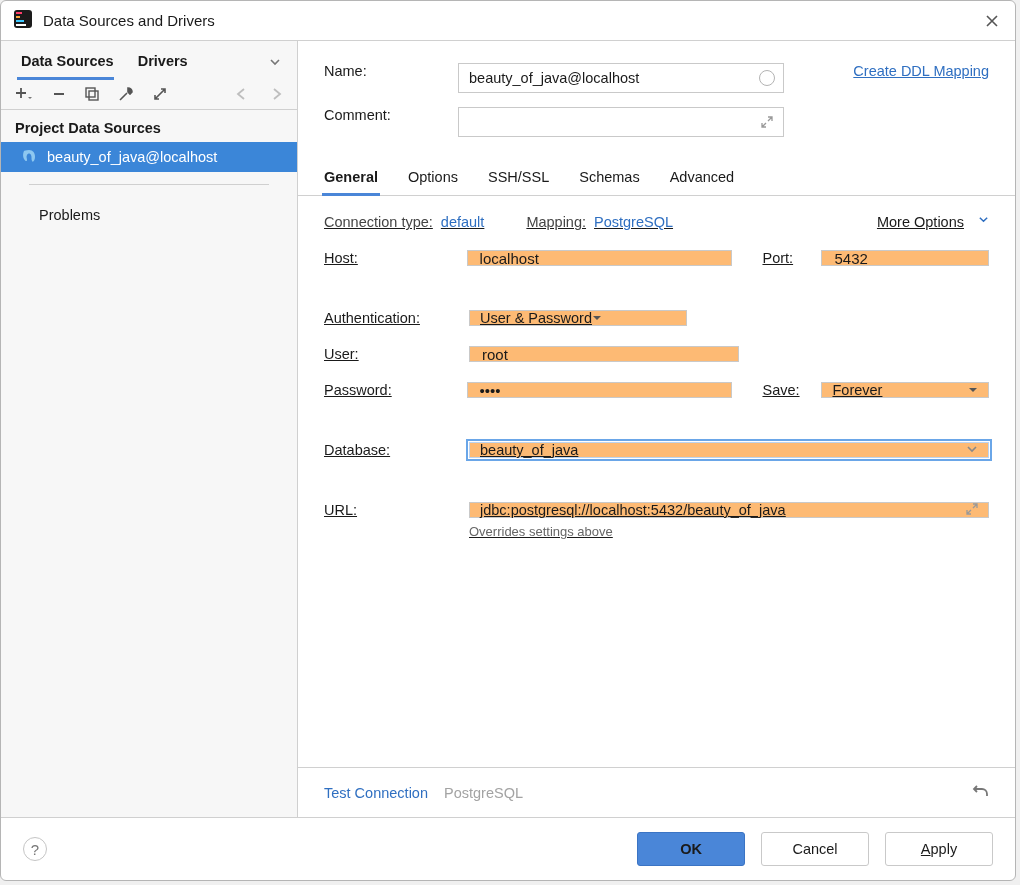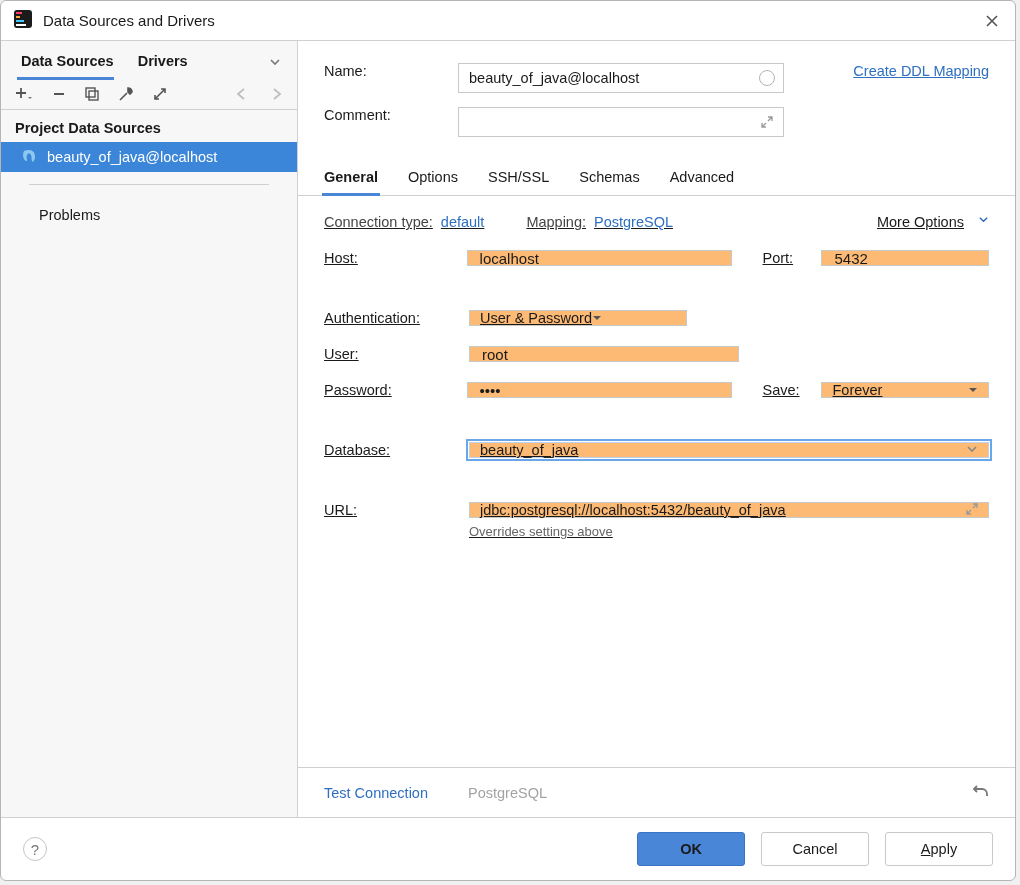--- a/index.html
+++ b/index.html
@@ -74,21 +74,21 @@
   .fin .ddarrow{color:#555;}
   .fin.user{width:270px;}
   .fin.pw{width:270px;}
   .save-lbl{margin-left:30px;width:60px;}
   .fin.save{width:170px;justify-content:space-between;}
   .fin.db{flex:1;outline:2px solid var(--focus);outline-offset:1px;border-color:#bcd4f1;justify-content:space-between;}
   .fin.url{flex:1;}
   .url-in{display:flex;align-items:center;}
   .url-in .u{text-decoration:underline;}
   .hint{font-size:13px;color:#666;margin-left:145px;margin-top:-14px;}
-  .footer-strip{border-top:1px solid var(--border-light);display:flex;align-items:center;padding:14px 26px;gap:40px;}
+  .footer-strip{border-top:1px solid var(--border-light);display:flex;align-items:center;padding:14px 26px;gap:16px;}
   .footer-strip .muted{color:#a3a3a3;}
   .footer-strip .undo{margin-left:auto;color:#777;cursor:pointer;}
   .dialog-footer{border-top:1px solid var(--border-light);padding:14px 22px;display:flex;align-items:center;gap:16px;}
   .help{width:24px;height:24px;border:1px solid #c5c5c5;border-radius:50%;display:flex;align-items:center;justify-content:center;color:#777;cursor:pointer;font-size:15px;}
   .dialog-footer .spacer{flex:1;}
   .btn{min-width:108px;height:34px;border:1px solid var(--border);background:#fff;border-radius:3px;cursor:pointer;display:flex;align-items:center;justify-content:center;padding:0 20px;}
   .btn.primary{background:#4a86d8;border-color:#3b74c4;color:#fff;font-weight:600;text-align:center;}
   .btn .ul{text-decoration:underline;}
   .gap-big{height:24px;}
 </style>

